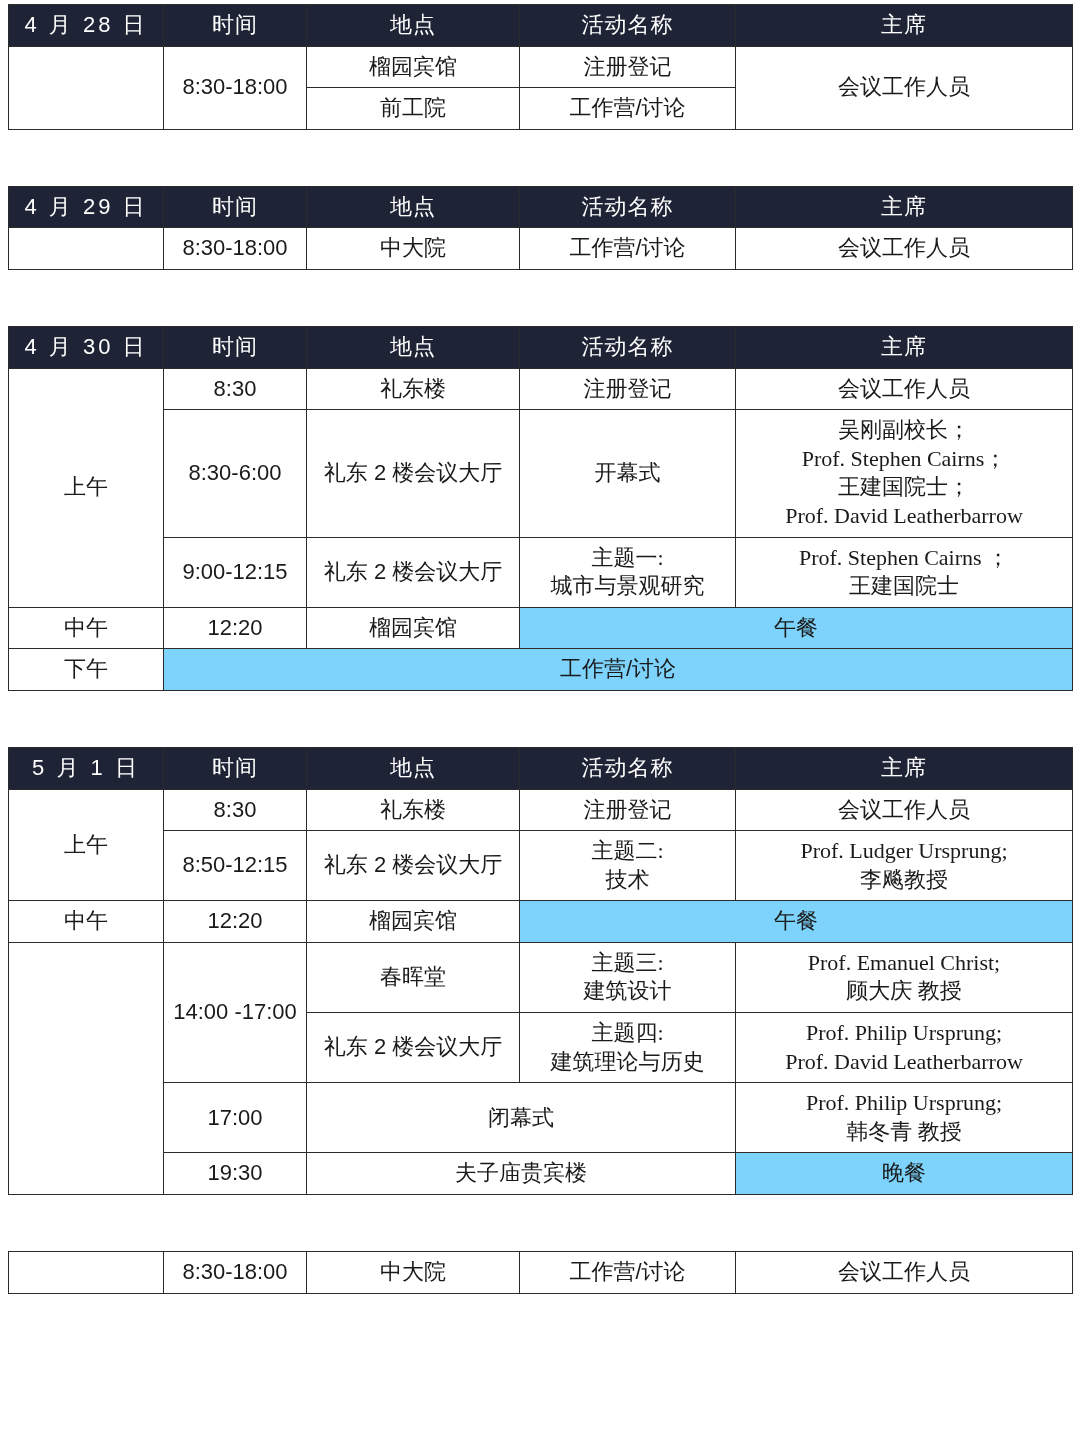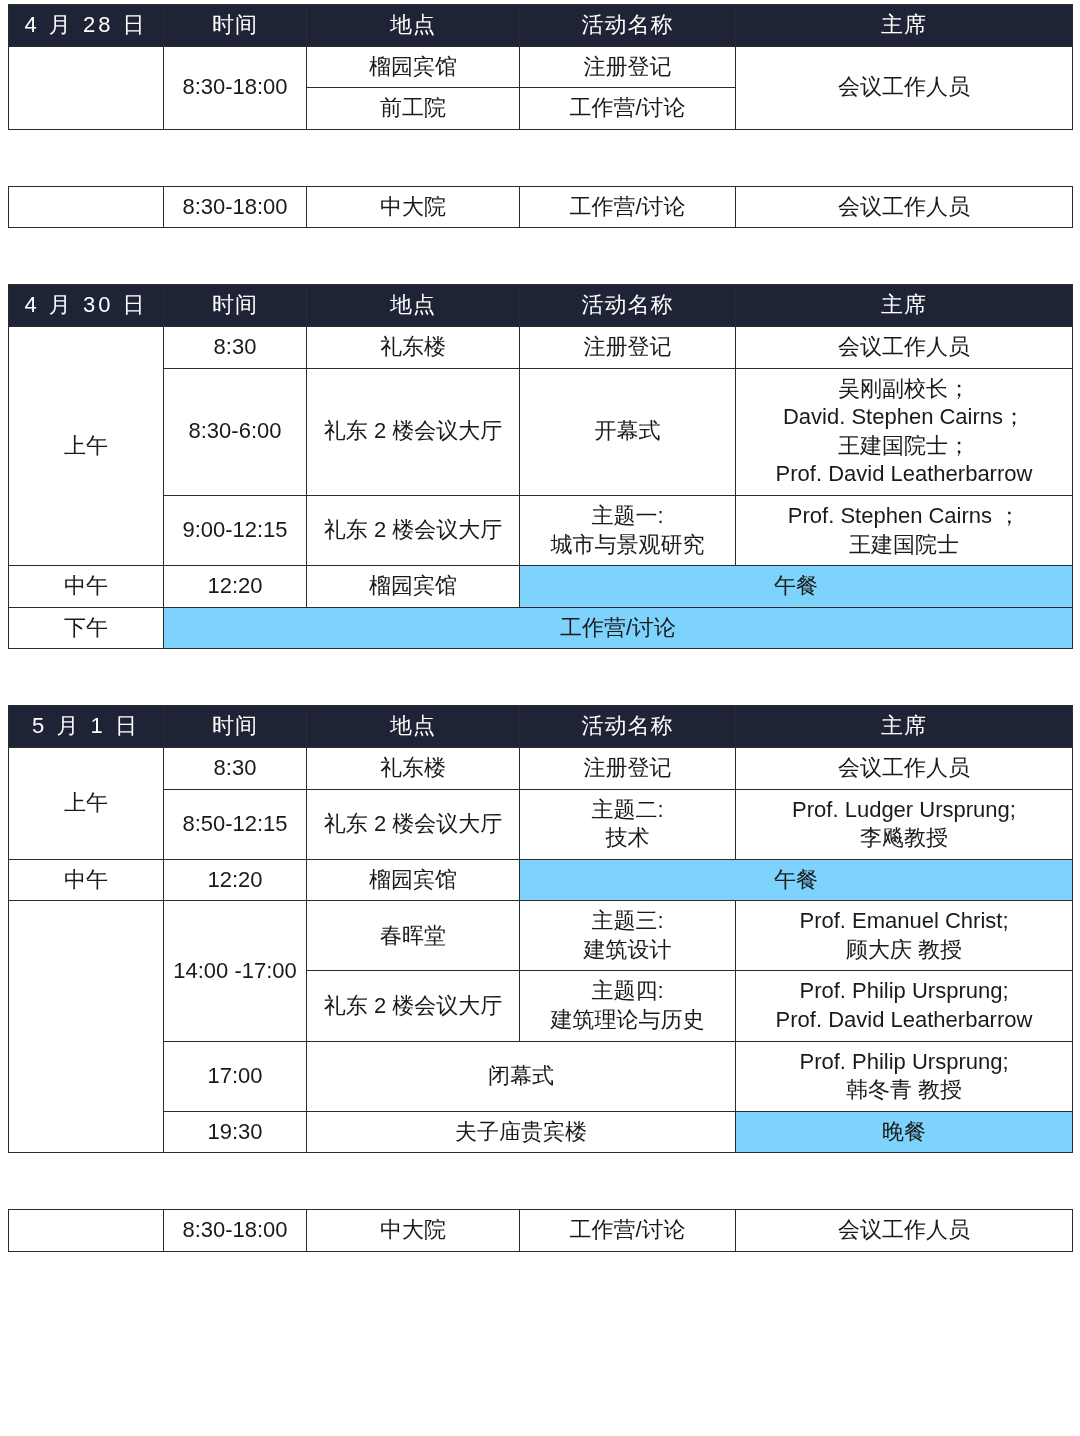--- a/index.html
+++ b/index.html
@@ -50,20 +50,21 @@
     height: 56px;
   }
   .highlight {
     background: #7dd3fc;
   }
   .lat {
     font-family: "Liberation Sans", "DejaVu Sans", sans-serif;
   }
   .cellline {
     display: block;
+    font-family: Liberation Serif, serif;
   }
   .col-date { width: 155px; }
   .col-time { width: 143px; }
   .col-place { width: 213px; }
   .col-act { width: 216px; }
   .col-chair { width: 337px; }
 </style>
 </head>
 <body>
 
@@ -103,20 +104,27 @@
 
   <table class="sched">
     <colgroup>
       <col class="col-date">
         <col class="col-time">
         <col class="col-place">
         <col class="col-act">
         <col class="col-chair">
     </colgroup>
     <tbody>
+        <tr class="hdr">
+      <td class="date">4 月 29 日</td>
+      <td>时间</td>
+      <td>地点</td>
+      <td>活动名称</td>
+      <td>主席</td>
+    </tr>
     <tr>
       <td></td>
       <td class="lat">8:30-18:00</td>
       <td>中大院</td>
       <td>工作营/讨论</td>
       <td>会议工作人员</td>
     </tr>
   </tbody>
     </table>
 
@@ -144,21 +152,21 @@
       <td>礼东楼</td>
       <td>注册登记</td>
       <td>会议工作人员</td>
     </tr>
     <tr>
       <td class="lat">8:30-6:00</td>
       <td>礼东 2 楼会议大厅</td>
       <td>开幕式</td>
       <td>
         <span class="cellline">吴刚副校长；</span>
-        <span class="cellline lat">David. Stephen Cairns；</span>
+        <span class="cellline lat">Prof. Stephen Cairns；</span>
         <span class="cellline">王建国院士；</span>
         <span class="cellline lat">Prof. David Leatherbarrow</span>
       </td>
     </tr>
     <tr>
       <td class="lat">9:00-12:15</td>
       <td>礼东 2 楼会议大厅</td>
       <td>
         <span class="cellline">主题一:</span>
         <span class="cellline">城市与景观研究</span>

